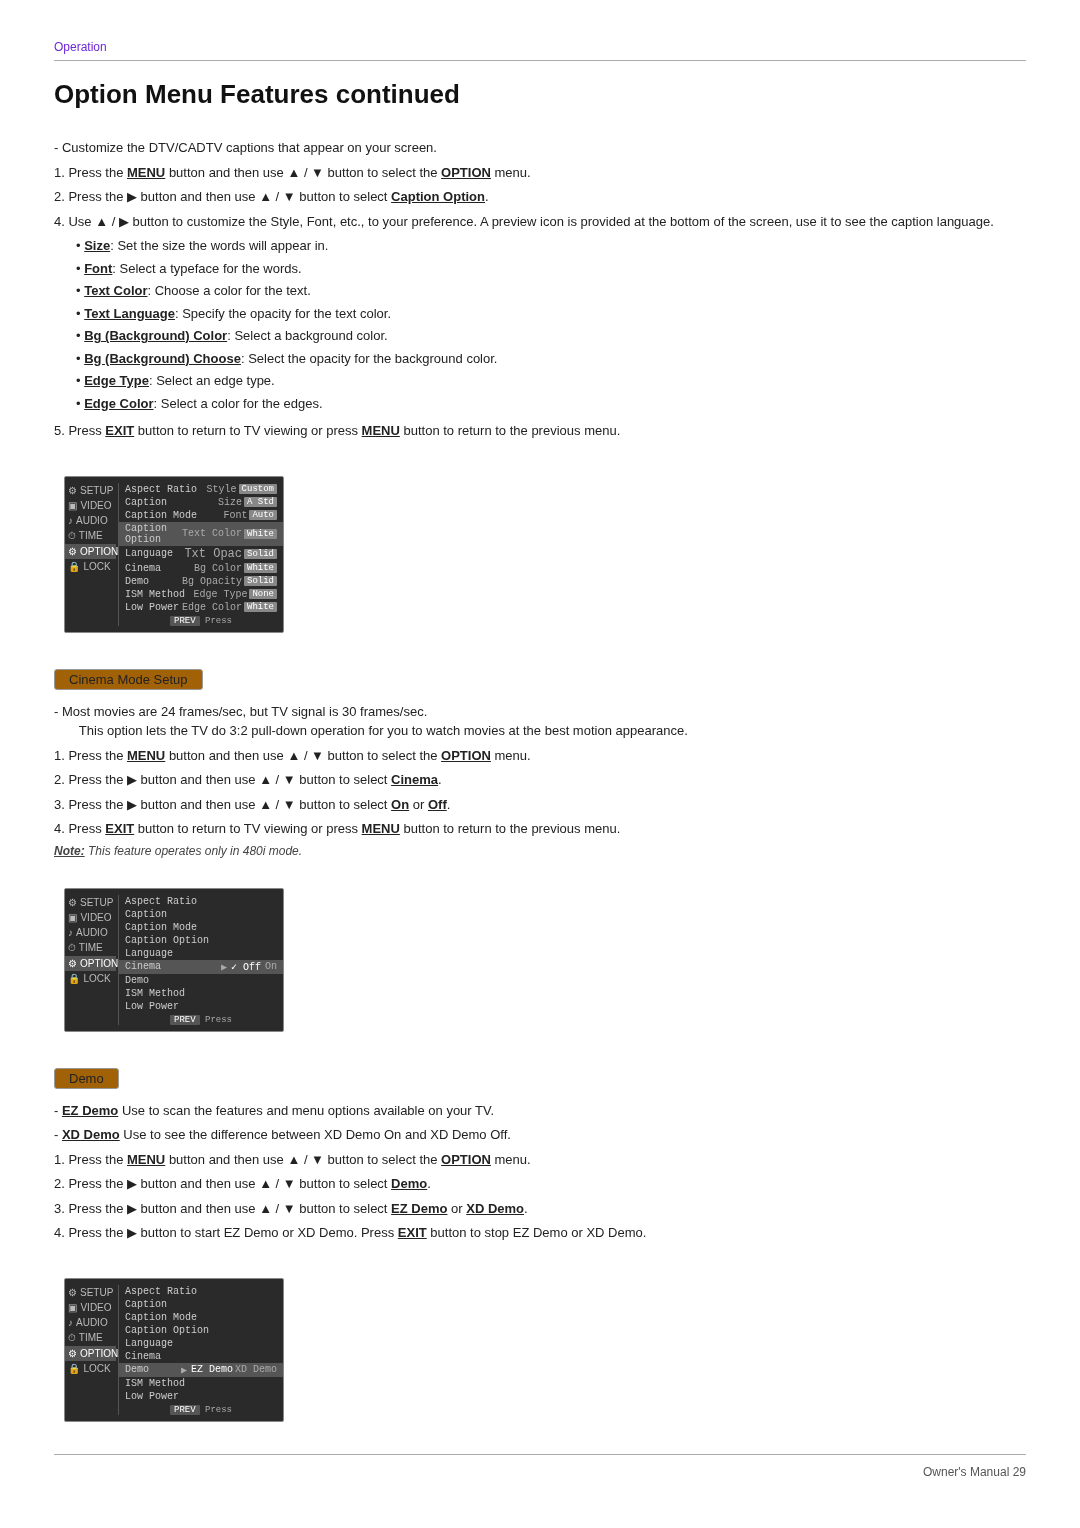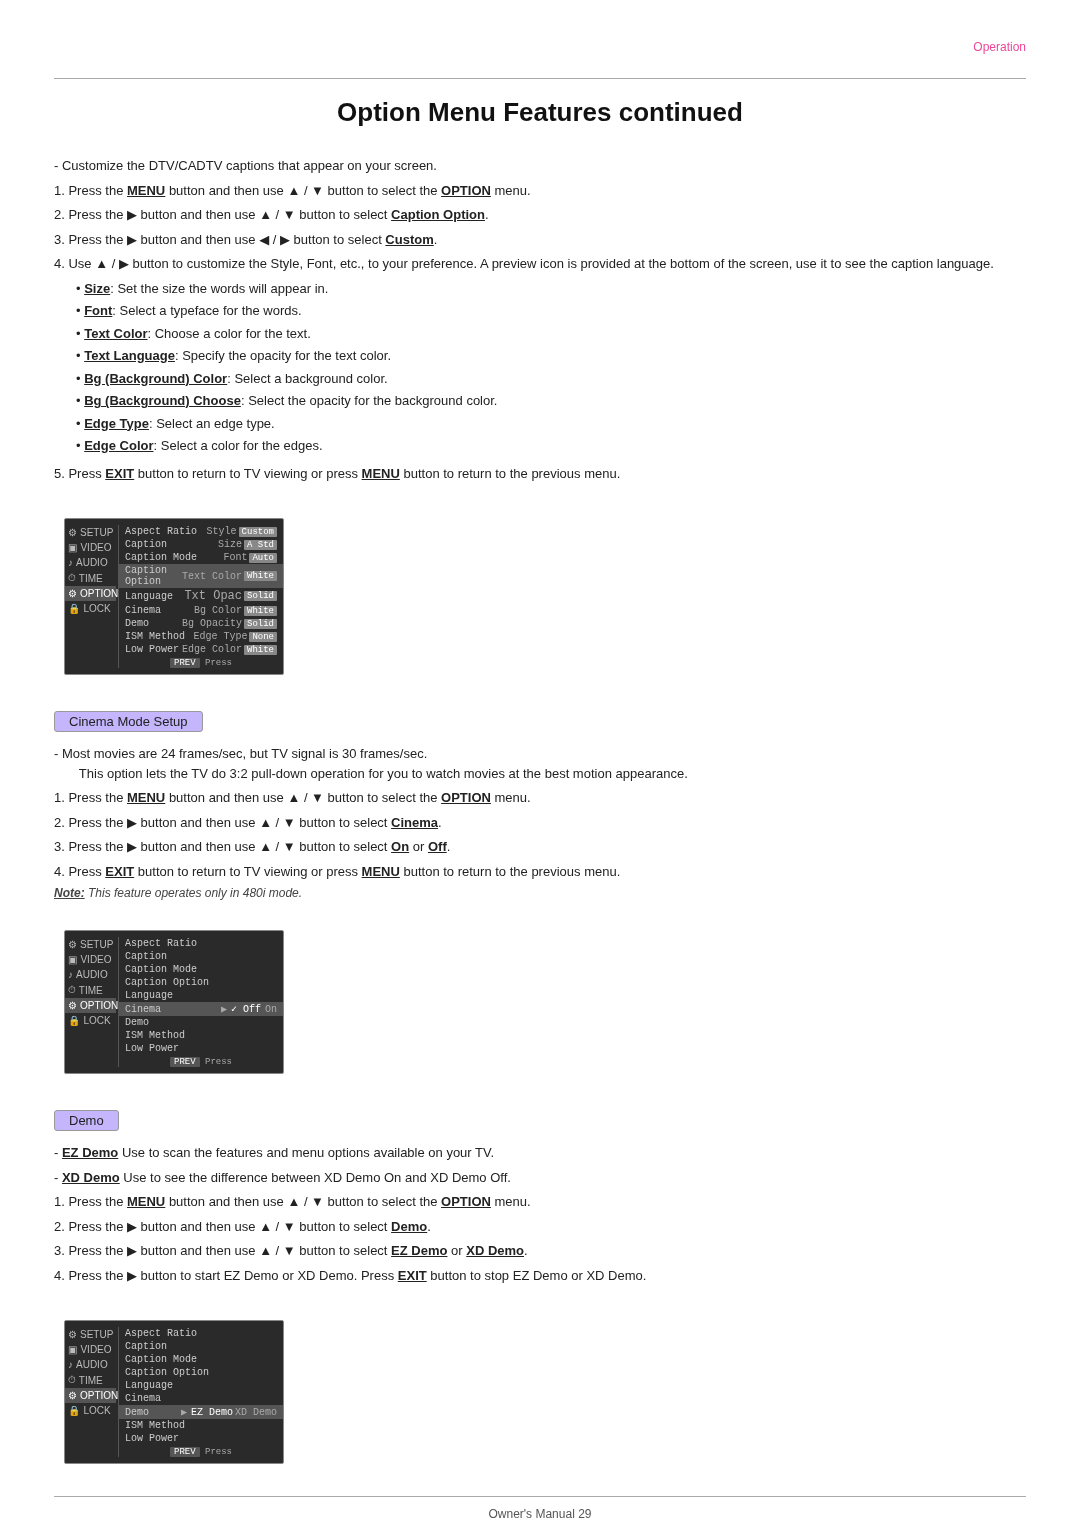--- a/index.html
+++ b/index.html
@@ -12,33 +12,32 @@
       min-height: 1528px;
       padding: 0;
     }
     .page {
       width: 1080px;
       min-height: 1528px;
       padding: 40px 54px 40px 54px;
       position: relative;
     }
     .top-header {
-      text-align: right;
+      text-align: left;
       font-size: 12px;
-      color: #ec4899;
+      color: #6d28d9;
       border-bottom: 1px solid #aaa;
-      padding-bottom: 24px;
+      padding-bottom: 6px;
       margin-bottom: 18px;
     }
     .page-title {
       font-size: 26px;
       font-weight: bold;
       margin-bottom: 28px;
       color: #111;
-      text-align: center;
     }
     .main-content {
       display: flex;
       flex-direction: column;
       gap: 20px;
       margin-bottom: 18px;
     }
     .left-col {
       flex: 1 1 0;
     }
@@ -140,21 +139,21 @@
     .bullet-list li {
       margin-bottom: 3px;
       line-height: 1.5;
     }
     .bullet-list li::before {
       content: "• ";
     }
     b { font-weight: bold; text-decoration: underline; }
     .section-header {
       display: inline-block;
-      background: #c4b5fd;
+      background: #a16207;
       border: 1px solid #999;
       border-radius: 3px;
       padding: 2px 14px;
       font-size: 13px;
       font-weight: normal;
       color: #222;
       margin-bottom: 12px;
       margin-top: 18px;
     }
     .note-italic {
@@ -165,21 +164,21 @@
     }
     .dash-item {
       margin-bottom: 5px;
       padding-left: 14px;
       text-indent: -14px;
       line-height: 1.5;
     }
     .bottom-footer {
       border-top: 1px solid #aaa;
       padding-top: 10px;
-      text-align: center;
+      text-align: right;
       font-size: 12px;
       color: #555;
       margin-top: 32px;
     }
     .sub-section {
       margin-bottom: 0px;
     }
     .menu-flex {
       display: flex;
       flex-direction: row;
@@ -200,23 +199,20 @@
     <div class="left-col">
 
       <p class="dash-item">- Customize the DTV/CADTV captions that appear on your screen.</p>
 
       <ol class="numbered-list">
         <li>
           <span>1. Press the <b>MENU</b> button and then use ▲ / ▼ button to select the <b>OPTION</b> menu.</span>
         </li>
         <li>
           <span>2. Press the ▶ button and then use ▲ / ▼ button to select <b>Caption Option</b>.</span>
-        </li>
-        <li>
-          <span>3. Press the ▶ button and then use ◀ / ▶ button to select <b>Custom</b>.</span>
         </li>
         <li>
           <span>4. Use ▲ / ▶ button to customize the Style, Font, etc., to your preference. A preview icon is provided at the bottom of the screen, use it to see the caption language.</span>
         </li>
       </ol>
 
       <ul class="bullet-list">
         <li><b>Size</b>: Set the size the words will appear in.</li>
         <li><b>Font</b>: Select a typeface for the words.</li>
         <li><b>Text Color</b>: Choose a color for the text.</li>

